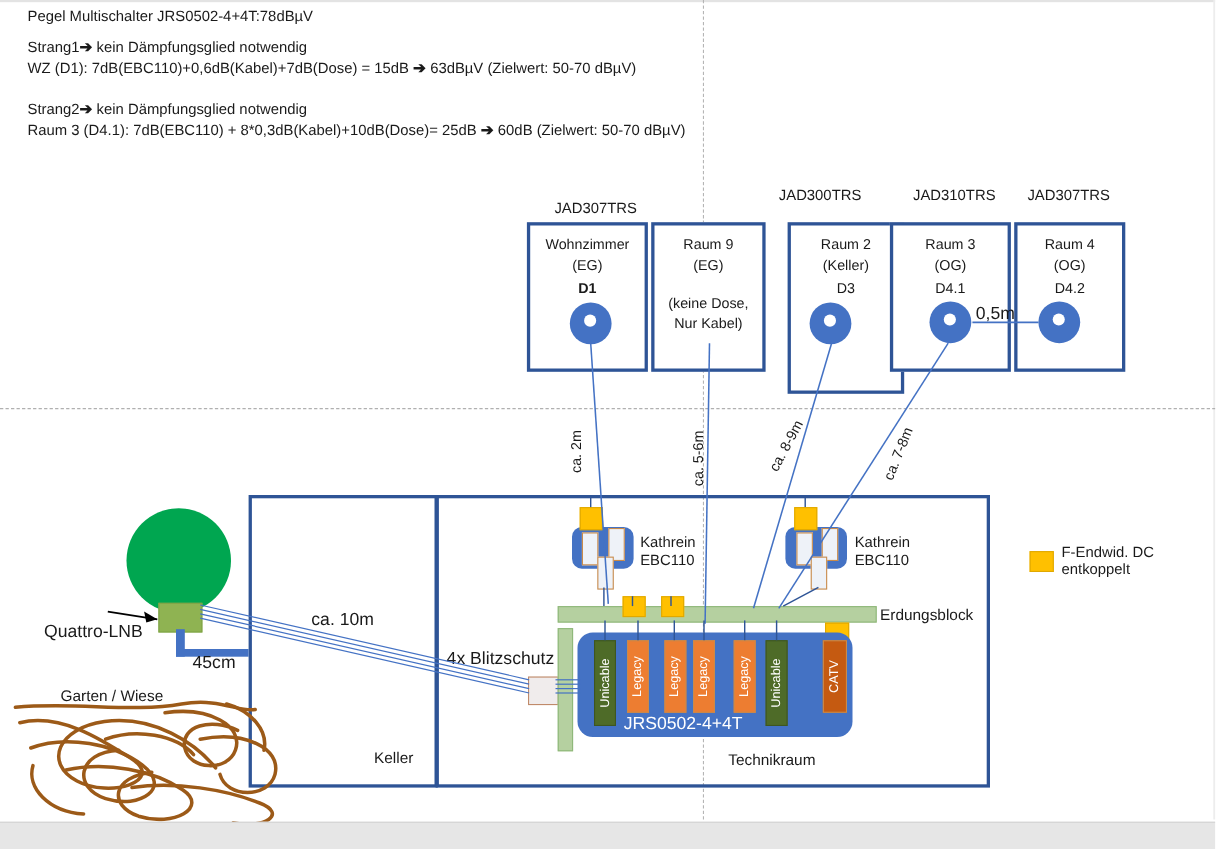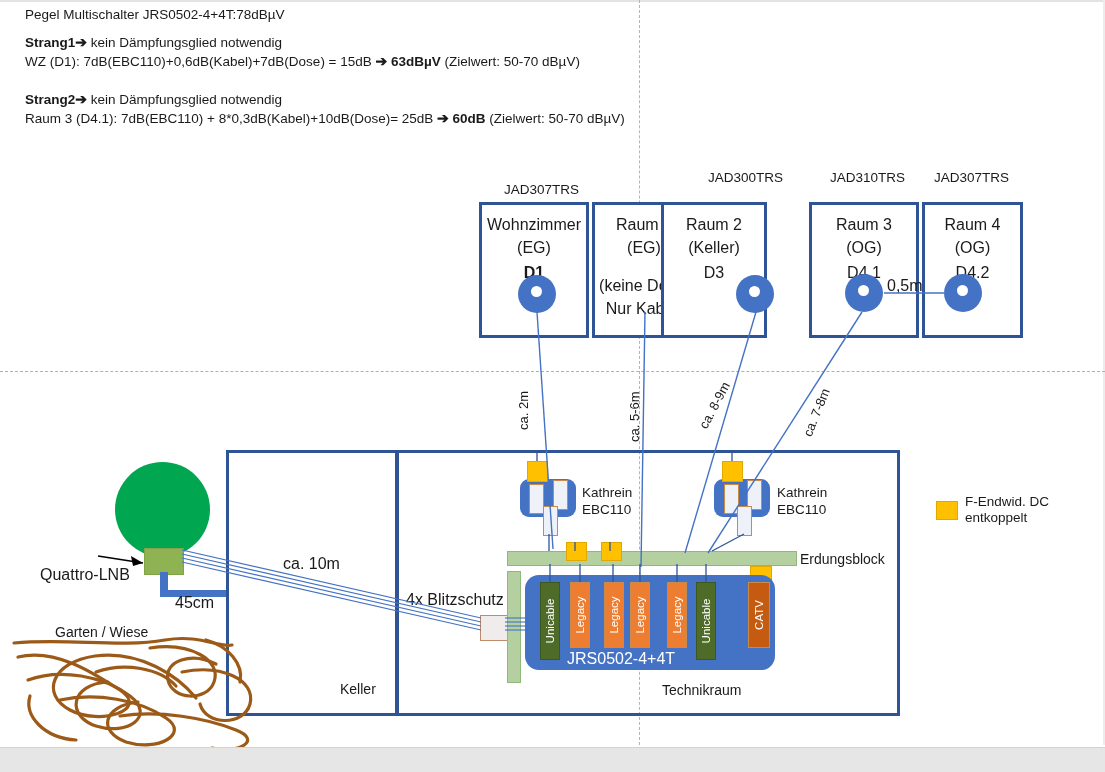--- a/index.html
+++ b/index.html
@@ -19,21 +19,21 @@
     background: #ffffff;
   }
   
   .note {
     position: absolute;
     font-size: 13.5px;
     line-height: 1.15;
     white-space: nowrap;
     color: #1a1a1a;
   }
-  .note b { font-weight: bold; }
+  .note b { font-weight: normal; }
   .arrow { font-weight: bold; font-size: 14px; }
   
   .edge-top {
     position: absolute; left: 0; top: 0; width: 1105px; height: 2px;
     background: #e3e3e3;
   }
   .edge-right {
     position: absolute; right: 0; top: 0; width: 2px; height: 745px;
     background: #ededed;
   }
@@ -50,21 +50,21 @@
     position: absolute; left: 0; top: 371px; width: 1105px; height: 0;
     border-top: 1px dashed #b0b0b0;
   }
   
   .room {
     position: absolute;
     box-sizing: border-box;
     border: 3px solid #2e5496;
     background: #ffffff;
     text-align: center;
-    font-size: 16px;
+    font-size: 13px;
     color: #1a1a1a;
   }
   .room .rl { display: block; line-height: 1.45; }
   .jad {
     position: absolute;
     font-size: 13.5px;
     color: #1a1a1a;
     white-space: nowrap;
   }
   .socket {
@@ -251,21 +251,21 @@
   </div>
   <div class="socket" style="left:518px; top:275px;"></div>
 
   <div class="room" style="left:592px; top:202px; width:104px; height:136px;">
     <span class="rl" style="margin-top:8px;">Raum 9</span>
     <span class="rl">(EG)</span>
     <span class="rl" style="margin-top:16px; white-space:pre-line; line-height:1.4;">(keine Dose,
 Nur Kabel)</span>
   </div>
 
-  <div class="room" style="left:661px; top:202px; width:106px; height:136px;">
+  <div class="room" style="left:716px; top:202px; width:106px; height:156px;">
     <span class="rl" style="margin-top:8px;">Raum 2</span>
     <span class="rl">(Keller)</span>
     <span class="rl" style="margin-top:2px;">D3</span>
   </div>
   <div class="socket" style="left:736px; top:275px;"></div>
 
   <div class="room" style="left:809px; top:202px; width:110px; height:136px;">
     <span class="rl" style="margin-top:8px;">Raum 3</span>
     <span class="rl">(OG)</span>
     <span class="rl" style="margin-top:2px;">D4.1</span>

